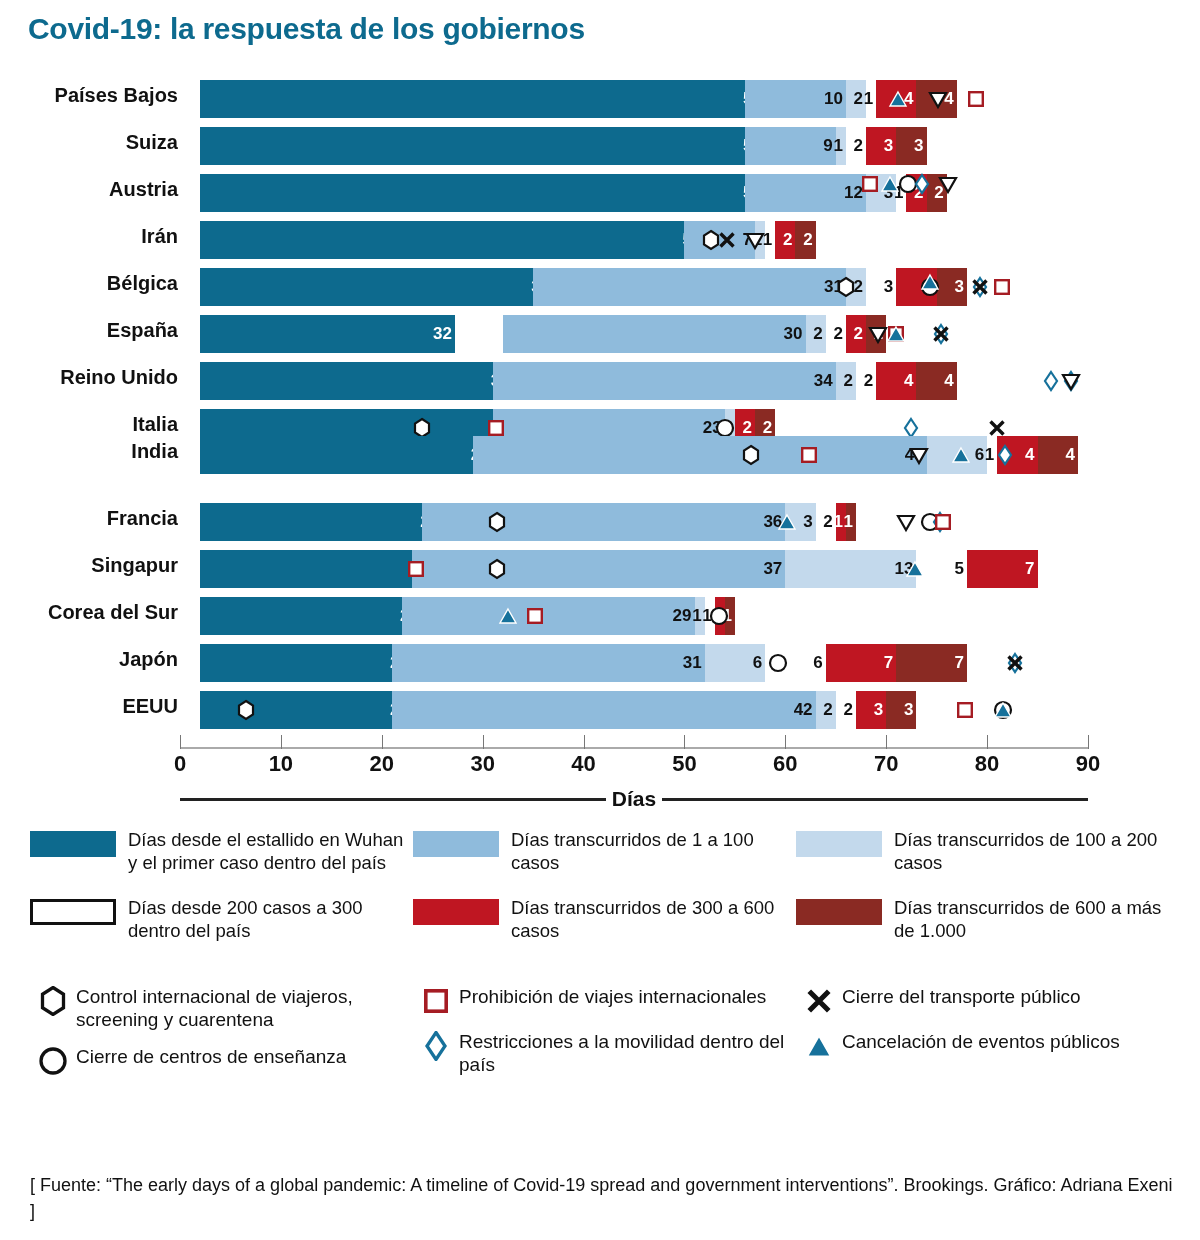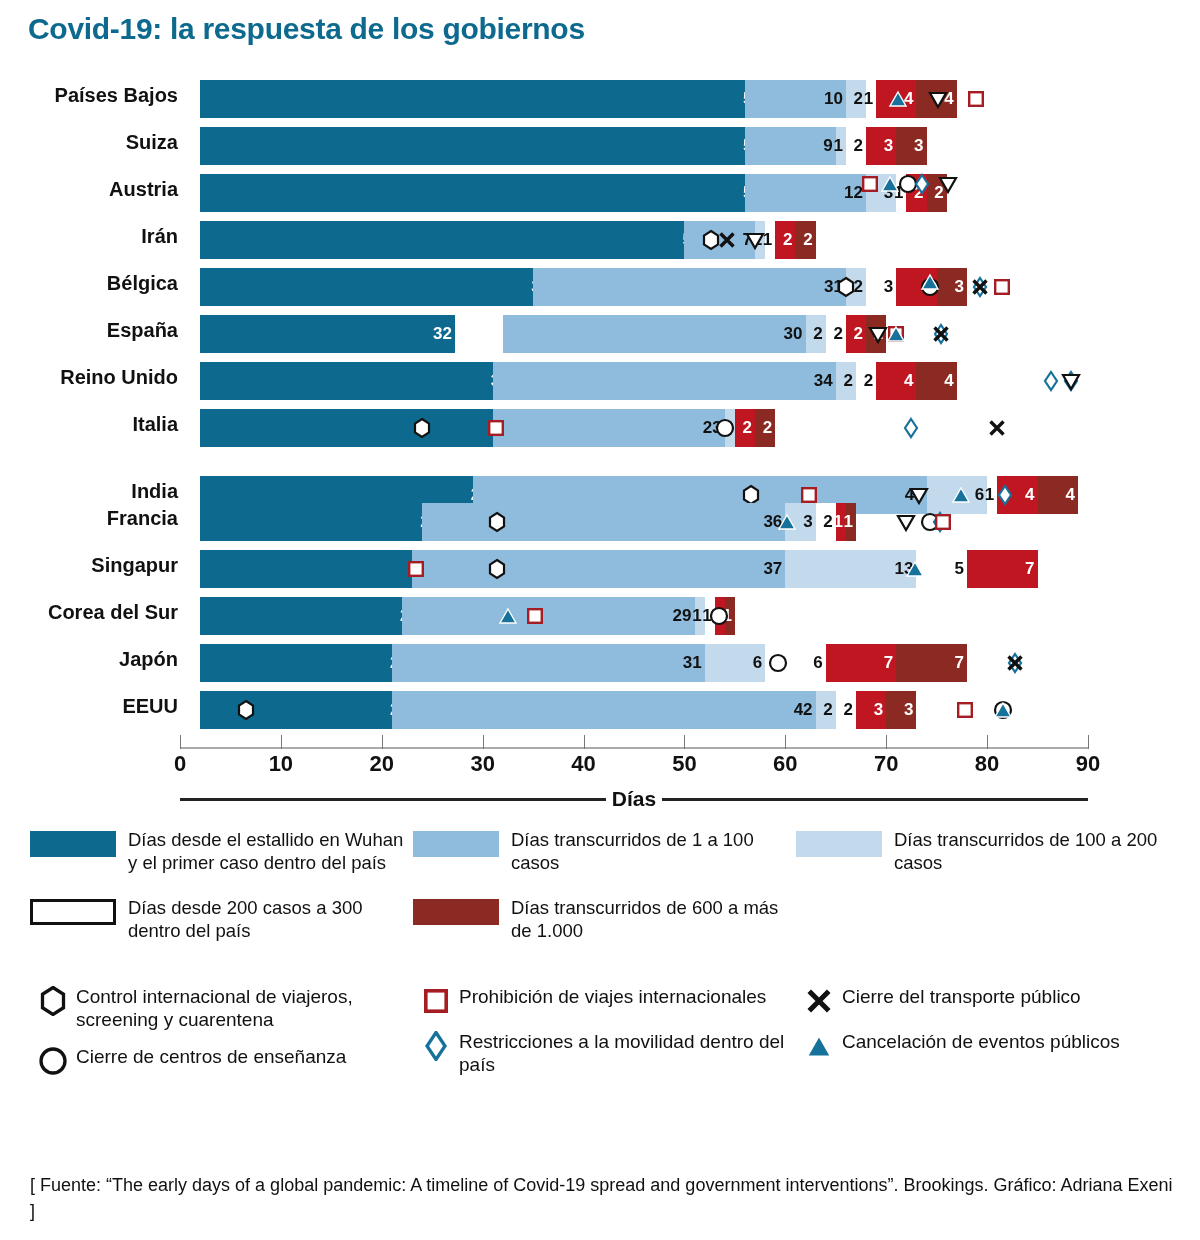--- a/index.html
+++ b/index.html
@@ -311,21 +311,21 @@
         <svg width="20" height="20" viewBox="0 0 20 20">
           <polygon points="10,1 16,10 10,19 4,10" fill="#fff" stroke="#16719b" stroke-width="2.2"></polygon>
         </svg>
       </div>
       <div class="mk" style="left: 986.2px;">
         <svg width="20" height="20" viewBox="0 0 20 20">
           <path d="M3.5 3.5 L16.5 16.5 M16.5 3.5 L3.5 16.5" stroke="#111" stroke-width="3.4" stroke-linecap="butt"></path>
         </svg>
       </div>
     </div>
-    <div class="row" style="top: 396px;">
+    <div class="row" style="top: 356px;">
       <div class="row-label">India</div>
       <div class="bars" style="width: 897.911px;">
         <div class="seg s0" style="left: 0px; width: 292.578px;">29</div>
         <div class="seg s1" style="left: 292.578px; width: 454px;">45</div>
         <div class="seg s2" style="left: 746.578px; width: 60.5333px;">6</div>
         <div class="seg s3" style="left: 807.111px; width: 10.0889px;">1</div>
         <div class="seg s4" style="left: 817.2px; width: 40.3556px;">4</div>
         <div class="seg s5" style="left: 857.556px; width: 40.3556px;">4</div>
       </div>
       <div class="mk" style="left: 740.031px;">
@@ -550,20 +550,24 @@
         <div class="swatch" style="background: rgb(195, 217, 236);"></div>
         <div class="lg-text">Días transcurridos de 100 a 200 casos</div>
       </div>
     </div>
     <div class="lg-row">
       <div class="lg-col">
         <div class="swatch sw-outline"></div>
         <div class="lg-text">Días desde 200 casos a 300 dentro del país</div>
       </div>
       <div class="lg-col">
+        <div class="swatch" style="background: rgb(191, 22, 34);"></div>
+        <div class="lg-text">Días transcurridos de 300 a 600 casos</div>
+      </div>
+      <div class="lg-col">
         <div class="swatch" style="background: rgb(138, 42, 35);"></div>
         <div class="lg-text">Días transcurridos de 600 a más de 1.000</div>
       </div>
     </div>
   </div>
 <div id="legend-symbols">
     <div style="display: flex;">
       <div class="sym-col">
         <div class="sym-item">
           <div class="sym-box">

